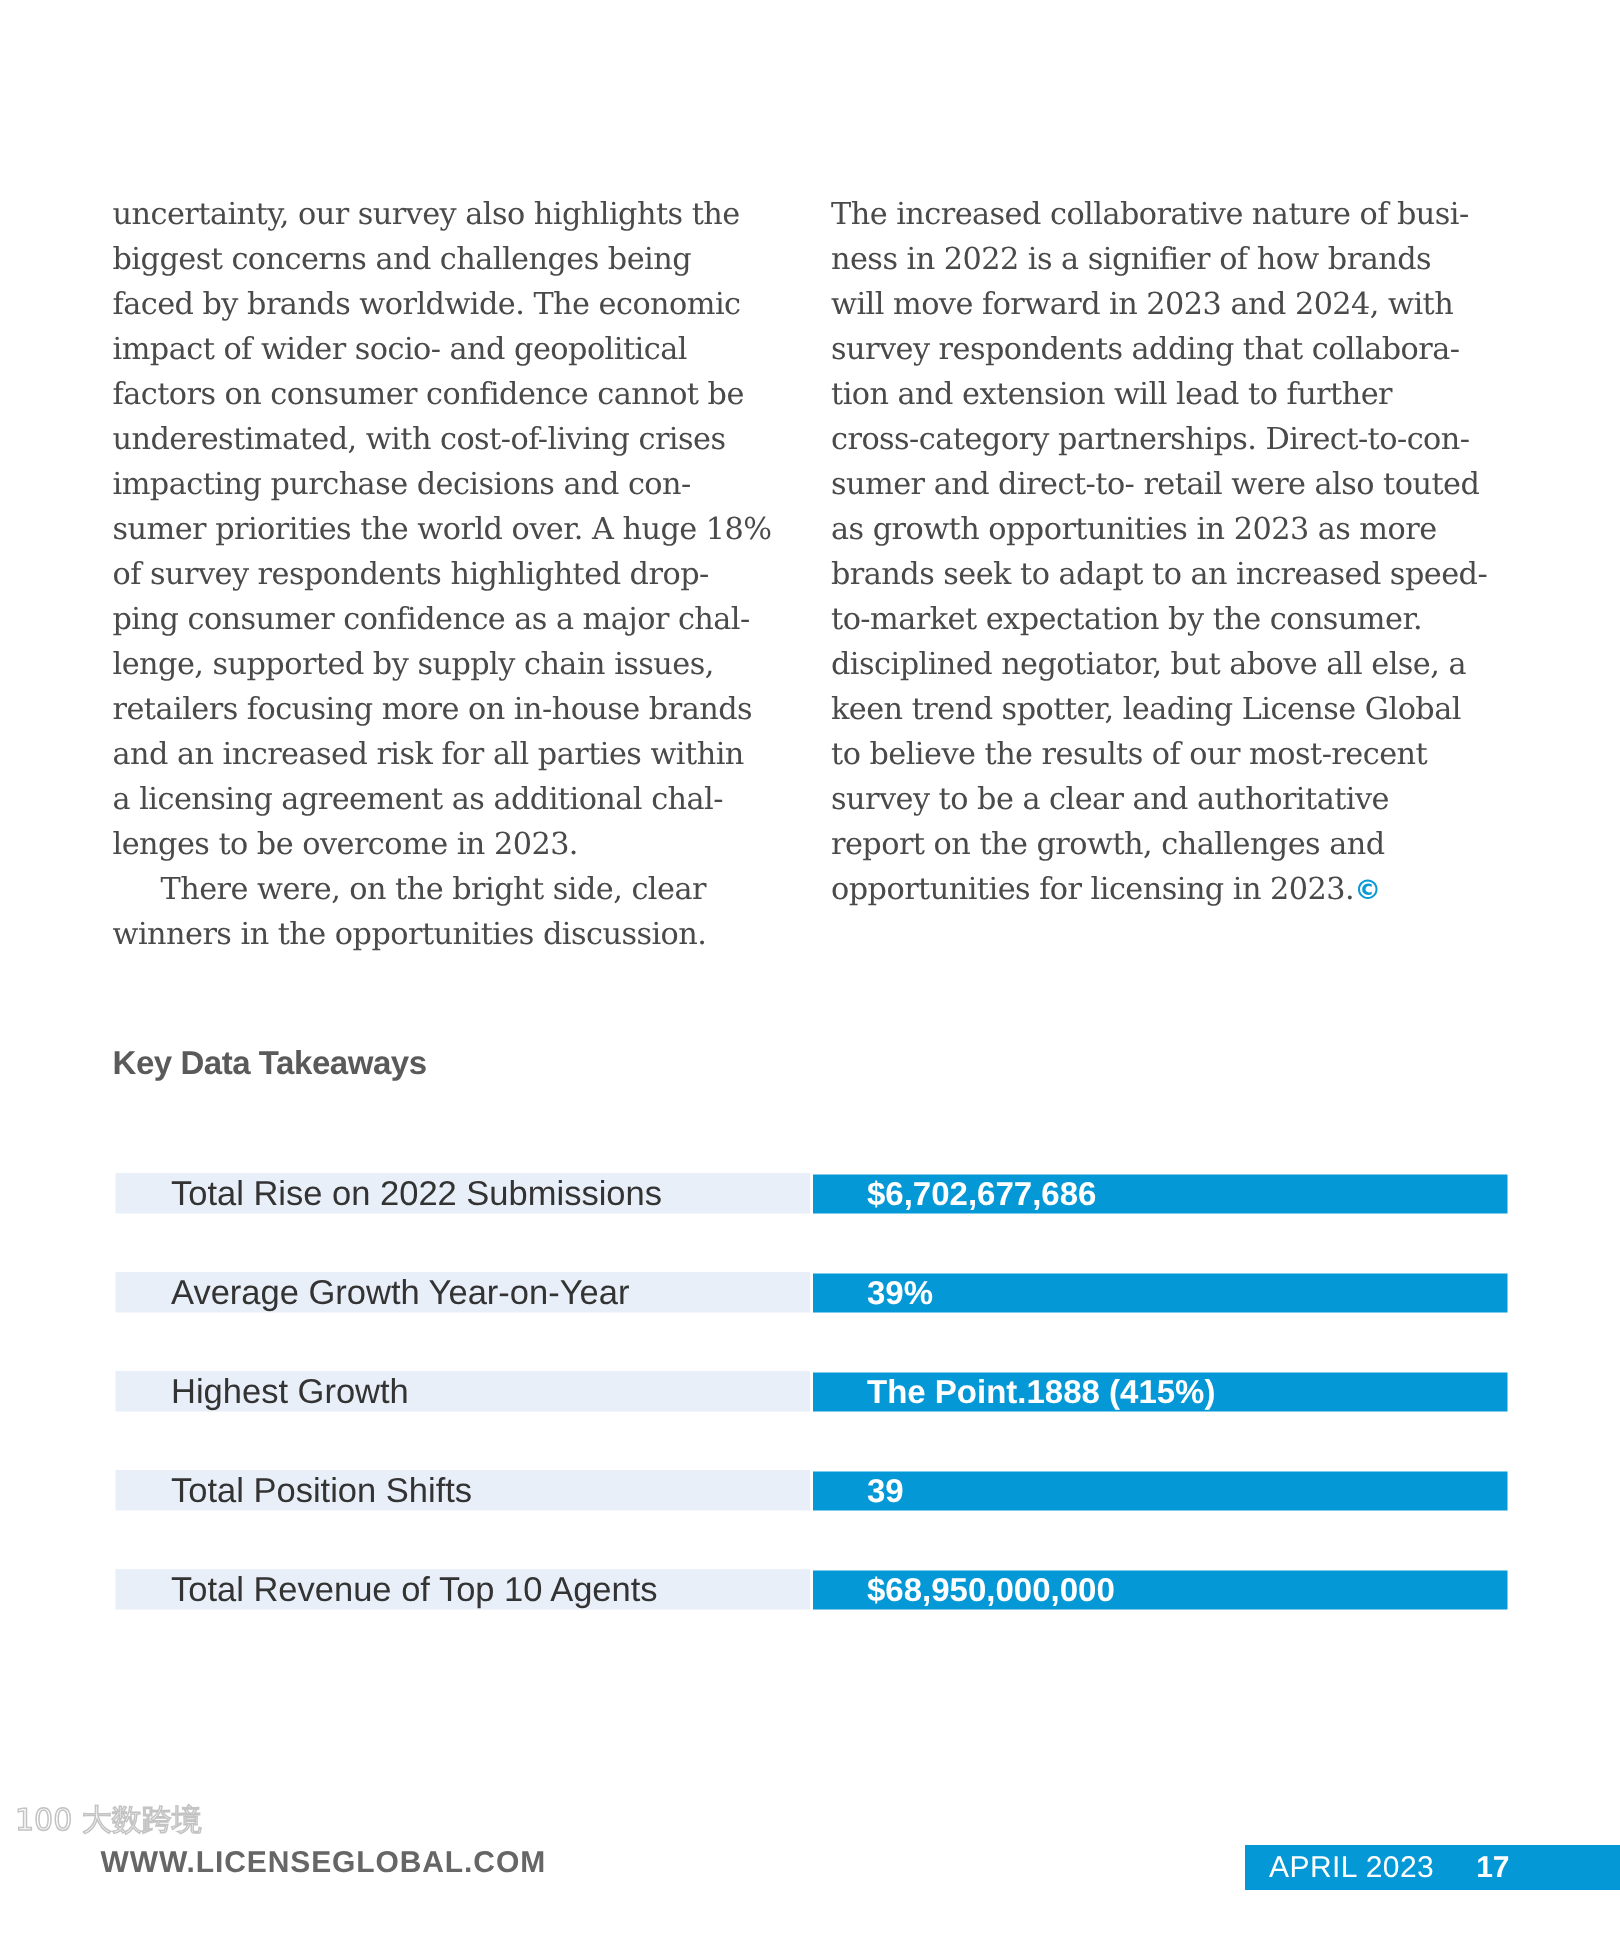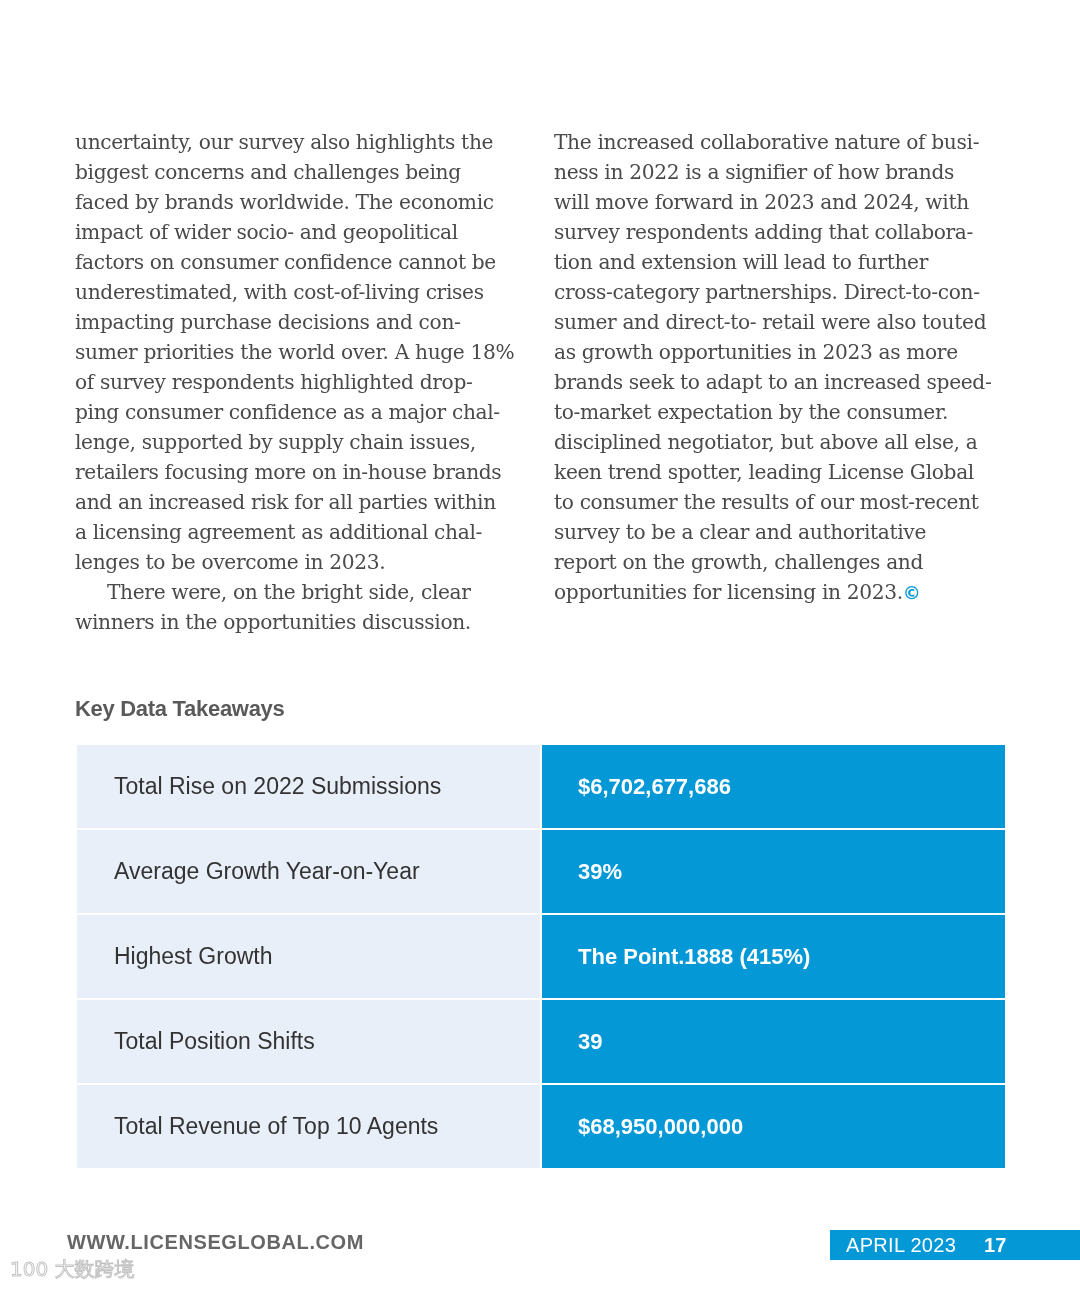--- a/index.html
+++ b/index.html
@@ -29,21 +29,21 @@
       font-size: 22px;
       color: #5a5a5a;
       letter-spacing: -0.3px;
     }
     .table {
       position: absolute;
       left: 77px;
       top: 745px;
       width: 928px;
     }
-    .row { display: flex; height: 83px; margin-bottom: 2px; }
+    .row { display: flex; height: 64px; margin-bottom: 2px; align-items: flex-end; }
     .row:last-child { margin-bottom: 0; }
     .cell-label {
       width: 463px;
       background: #e8eff8;
       display: flex; align-items: center;
       padding-left: 37px;
       box-sizing: border-box;
       font-family: "Liberation Sans", sans-serif;
       font-size: 23px;
       color: #333333;
@@ -67,21 +67,21 @@
       top: 1231px;
       font-family: "Liberation Sans", sans-serif;
       font-weight: bold;
       font-size: 20px;
       color: #666666;
       letter-spacing: 0.6px;
     }
     .watermark {
       position: absolute;
       left: 10px;
-      top: 1256px;
+      top: 1200px;
       font-family: "DejaVu Sans", sans-serif;
       font-size: 20px;
       color: #ffffff;
       -webkit-text-stroke: 1px #bdbdbd;
       opacity: 0.9;
     }
     .footer-bar {
       position: absolute;
       left: 830px;
       top: 1230px;
@@ -125,21 +125,21 @@
   <span class="line">will move forward in 2023 and 2024, with</span>
   <span class="line">survey respondents adding that collabora-</span>
   <span class="line">tion and extension will lead to further</span>
   <span class="line">cross-category partnerships. Direct-to-con-</span>
   <span class="line">sumer and direct-to- retail were also touted</span>
   <span class="line">as growth opportunities in 2023 as more</span>
   <span class="line">brands seek to adapt to an increased speed-</span>
   <span class="line">to-market expectation by the consumer.</span>
   <span class="line">disciplined negotiator, but above all else, a</span>
   <span class="line">keen trend spotter, leading License Global</span>
-  <span class="line">to consumer the results of our most-recent</span>
+  <span class="line">to believe the results of our most-recent</span>
   <span class="line">survey to be a clear and authoritative</span>
   <span class="line">report on the growth, challenges and</span>
   <span class="line"><span>opportunities for licensing in 2023.</span><span class="copyright">©</span></span>
 </div>
 
 <div class="section-title">Key Data Takeaways</div>
 
 <div class="table">
   <div class="row">
     <div class="cell-label">Total Rise on 2022 Submissions</div>

